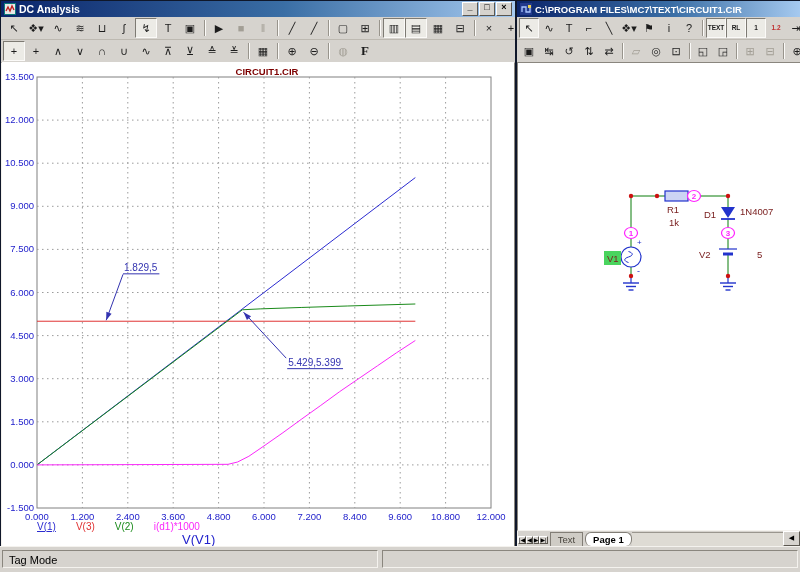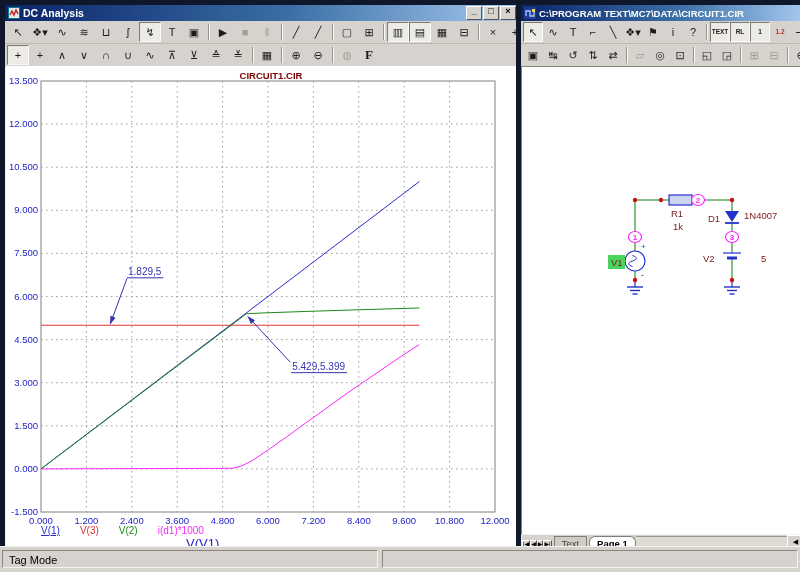--- a/index.html
+++ b/index.html
@@ -1,17 +1,17 @@
 <!DOCTYPE html>
 <html><head>
 <meta charset="utf-8">
 <style>
   html,body{margin:0;padding:0;background:#a8a49c;font-family:"Liberation Sans",sans-serif;}
   .app{position:relative;width:800px;height:572px;background:#a8a49c;overflow:hidden;}
-  .win{position:absolute;background:#e5e5e5;border:5px solid #0f172a;box-shadow:inset 1px 1px 0 #f4f2ee, inset -1px -1px 0 #8a867e;}
+  .win{position:absolute;background:#e5e5e5;border:1px solid #0f172a;box-shadow:inset 1px 1px 0 #f4f2ee, inset -1px -1px 0 #8a867e;}
   .titlebar{height:16px;background:linear-gradient(90deg,#0a246a,#3a6ea5 55%,#a6caf0);display:flex;align-items:center;color:#fff;font-weight:bold;font-size:10.5px;padding:0 3px;gap:3px;white-space:nowrap;overflow:hidden;}
   .win-icon{width:12px;height:12px;flex:0 0 12px;}
   .tb-buttons{margin-left:auto;display:flex;gap:1px;}
   .tb-btn{width:14px;height:12px;background:#d6d3ce;border:1px solid;border-color:#fff #5a564f #5a564f #fff;font-size:9px;line-height:9px;text-align:center;color:#000;font-weight:bold;}
   .toolbar{height:22px;background:#d6d3ce;display:flex;align-items:center;padding:0 2px;border-bottom:1px solid #bdb9b1;overflow:hidden;}
   .tbtn{width:20px;height:18px;flex:0 0 auto;display:flex;align-items:center;justify-content:center;font-size:11px;line-height:18px;color:#1c1c1c;border:1px solid transparent;}
   .schem .tbtn{width:18px;}
   .tbtn.pressed{border-color:#7d7a73 #fbfaf8 #fbfaf8 #7d7a73;background:#ecebe6;}
   .tbtn.disabled{color:#a29e95;}
   .tbtn.tiny{font-size:6.5px;font-weight:bold;letter-spacing:0;}
@@ -169,21 +169,21 @@
     </div>
   </div>
 
   <div class="win schem" style="left:516px;top:0;width:284px;height:546px;">
     <div class="titlebar">
       <svg class="win-icon" viewBox="0 0 12 12">
         <rect x="0" y="0" width="12" height="12" fill="#223a8c"></rect>
         <polyline points="2,9 2,4 6,4 6,9 10,9 10,3" fill="none" stroke="#aac6ff" stroke-width="1.3"></polyline>
         <rect x="8" y="2" width="3" height="3" fill="#e8d050"></rect>
       </svg>
-      <span style="font-size:9.5px;">C:\PROGRAM TEXT\MC7\DATA\CIRCUIT1.CIR</span>
+      <span style="font-size:9.5px;">C:\PROGRAM FILES\MC7\TEXT\CIRCUIT1.CIR</span>
     </div>
     <div class="toolbar" id="sc-tb1">
         <span class="tbtn pressed">↖</span>
         <span class="tbtn">∿</span>
         <span class="tbtn">T</span>
         <span class="tbtn">⌐</span>
         <span class="tbtn">╲</span>
         <span class="tbtn">❖▾</span>
         <span class="tbtn">⚑</span>
         <span class="tbtn">i</span>

